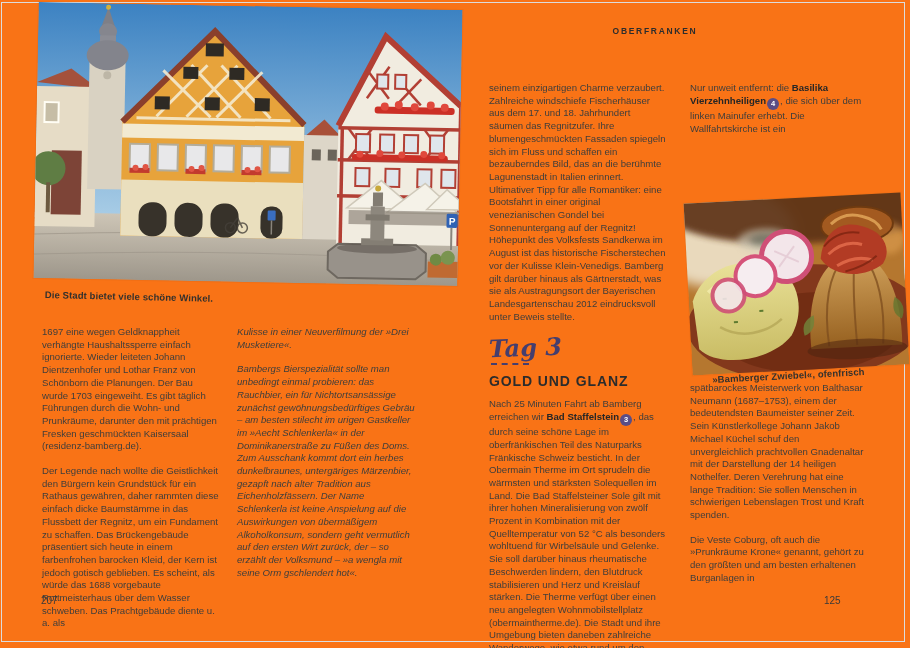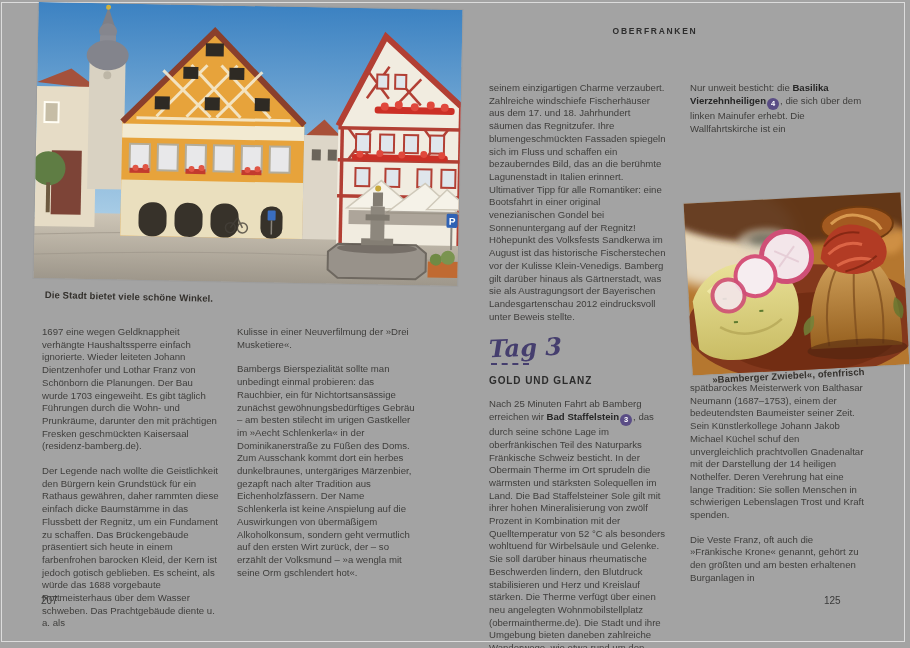--- a/index.html
+++ b/index.html
@@ -1,45 +1,45 @@
 <!DOCTYPE html>
 <html><head>
 <meta charset="utf-8">
 <style>
   html,body{margin:0;padding:0;background:#fff;}
-  .spread{position:relative;width:910px;height:648px;background:#a3a3a3;overflow:hidden;
+  .spread{position:relative;width:910px;height:648px;background:#f97316;overflow:hidden;
           font-family:"Liberation Sans", sans-serif;color:#3f3e3c;}
   .scan-edge{position:absolute;left:1px;top:2px;right:5px;bottom:6px;
              border:1px solid #dcdcdc;pointer-events:none;}
   .section-header{position:absolute;left:455px;top:26px;width:400px;text-align:center;
                   font-size:8.5px;font-weight:bold;letter-spacing:1.7px;color:#2d2d2d;}
   .photo{position:absolute;box-shadow:0 0 0 1px rgba(0,0,0,0.03);}
   .photo svg{display:block;}
   #photo-town{left:36px;top:6px;width:424px;height:276px;transform:rotate(1.1deg);}
   #photo-food{left:688px;top:198px;width:217px;height:172px;transform:rotate(-3deg);}
   .caption{position:absolute;font-size:9.5px;font-weight:600;color:#34312d;letter-spacing:0.1px;}
   #caption-town{left:45px;top:289px;transform:rotate(1.3deg);transform-origin:left top;}
   #caption-food{left:712px;top:374px;transform:rotate(-3deg);transform-origin:left top;}
   .col{position:absolute;font-size:9.6px;line-height:12.7px;}
   .col p{margin:0 0 12px 0;}
   #col1{left:42px;top:326px;width:178px;}
-  #col2{left:237px;top:326px;width:178px;}
+  #col2{left:237px;top:326px;width:178px;font-style:italic;}
   #col3{left:489px;top:82px;width:178px;}
   #col4-top{left:690px;top:82px;width:174px;}
   #col4-bottom{left:690px;top:382px;width:174px;}
   .b{font-weight:bold;color:#262626;}
   .num-badge{display:inline-flex;align-items:center;justify-content:center;
              width:12px;height:12px;border-radius:50%;background:#5a4d85;color:#fff;
              font-size:7.5px;font-weight:bold;vertical-align:-2px;margin:0 1px;}
   .day-block{margin:4px 0 10px 0;}
   .day-label{font-family:"DejaVu Serif", serif;font-style:italic;font-weight:bold;
              font-size:24px;color:#453e6e;line-height:26px;transform:rotate(-2deg);
              display:inline-block;}
   .day-dashes{width:38px;border-bottom:2px dashed #453e6e;margin:2px 0 10px 2px;}
-  .day-subtitle{font-size:10px;font-weight:bold;letter-spacing:0.9px;color:#2c2c2c;}
+  .day-subtitle{font-size:14px;font-weight:bold;letter-spacing:0.9px;color:#2c2c2c;}
   .page-num{position:absolute;top:595px;font-size:10px;color:#3a3a3a;}
   #page-num-left{left:41px;}
   #page-num-right{left:824px;}
 </style>
 </head>
 <body>
 
 <div class="spread">
   <div class="scan-edge"></div>
 
@@ -230,21 +230,21 @@
       <span class="day-label">Tag 3</span>
       <div class="day-dashes"></div>
       <div class="day-subtitle">GOLD UND GLANZ</div>
     </div>
     <div>
         <p><span>Nach 25 Minuten Fahrt ab Bamberg erreichen wir </span><span class="b">Bad Staffelstein</span><span class="num-badge">3</span><span>, das durch seine schöne Lage im oberfränkischen Teil des Naturparks Fränkische Schweiz besticht. In der Obermain Therme im Ort sprudeln die wärmsten und stärksten Solequellen im Land. Die Bad Staffelsteiner Sole gilt mit ihrer hohen Mineralisierung von zwölf Prozent in Kombination mit der Quelltemperatur von 52 °C als besonders wohltuend für Wirbelsäule und Gelenke. Sie soll darüber hinaus rheumatische Beschwerden lindern, den Blutdruck stabilisieren und Herz und Kreislauf stärken. Die Therme verfügt über einen neu angelegten Wohnmobilstellplatz (obermaintherme.de). Die Stadt und ihre Umgebung bieten daneben zahlreiche Wanderwege, wie etwa rund um den Staffelberg mit seinen weiten Ausblicken</span></p>
       </div>
   </div>
 
   <div class="col" id="col4-top">
-      <p><span>Nur unweit besticht: die </span><span class="b">Basilika Vierzehnheiligen</span><span class="num-badge">4</span><span>, die sich über dem linken Mainufer erhebt. Die Wallfahrtskirche ist ein</span></p>
+      <p><span>Nur unweit entfernt: die </span><span class="b">Basilika Vierzehnheiligen</span><span class="num-badge">4</span><span>, die sich über dem linken Mainufer erhebt. Die Wallfahrtskirche ist ein</span></p>
     </div>
 
   <div class="photo" id="photo-food">
     <svg width="217" height="172" viewBox="0 0 217 172">
       <defs>
         <filter id="blur1" x="-30%" y="-30%" width="160%" height="160%">
             <feGaussianBlur stdDeviation="3"></feGaussianBlur>
           </filter>
         <filter id="blur2" x="-40%" y="-40%" width="180%" height="180%">
             <feGaussianBlur stdDeviation="6"></feGaussianBlur>
@@ -303,18 +303,18 @@
       <g stroke="#7c2410" stroke-width="2" fill="none" opacity="0.8">
         <path d="M138,50 q14,-16 36,-12"></path>
         <path d="M158,76 q20,-4 32,-14"></path>
       </g>
     </svg>
   </div>
   <div class="caption" id="caption-food">»Bamberger Zwiebel«, ofenfrisch</div>
 
   <div class="col" id="col4-bottom">
       <p><span>spätbarockes Meisterwerk von Balthasar Neumann (1687–1753), einem der bedeutendsten Baumeister seiner Zeit. Sein Künstlerkollege Johann Jakob Michael Küchel schuf den unvergleichlich prachtvollen Gnadenaltar mit der Darstellung der 14 heiligen Nothelfer. Deren Verehrung hat eine lange Tradition: Sie sollen Menschen in schwierigen Lebenslagen Trost und Kraft spenden.</span></p>
-      <p><span>Die Veste Franz, oft auch die »Fränkische Krone« genannt, gehört zu den größten und am besten erhaltenen Burganlagen in</span></p>
+      <p><span>Die Veste Coburg, oft auch die »Prunkräume Krone« genannt, gehört zu den größten und am besten erhaltenen Burganlagen in</span></p>
     </div>
 
   <div class="page-num" id="page-num-left">207</div>
   <div class="page-num" id="page-num-right">125</div>
 </div>
 
 </body></html>

